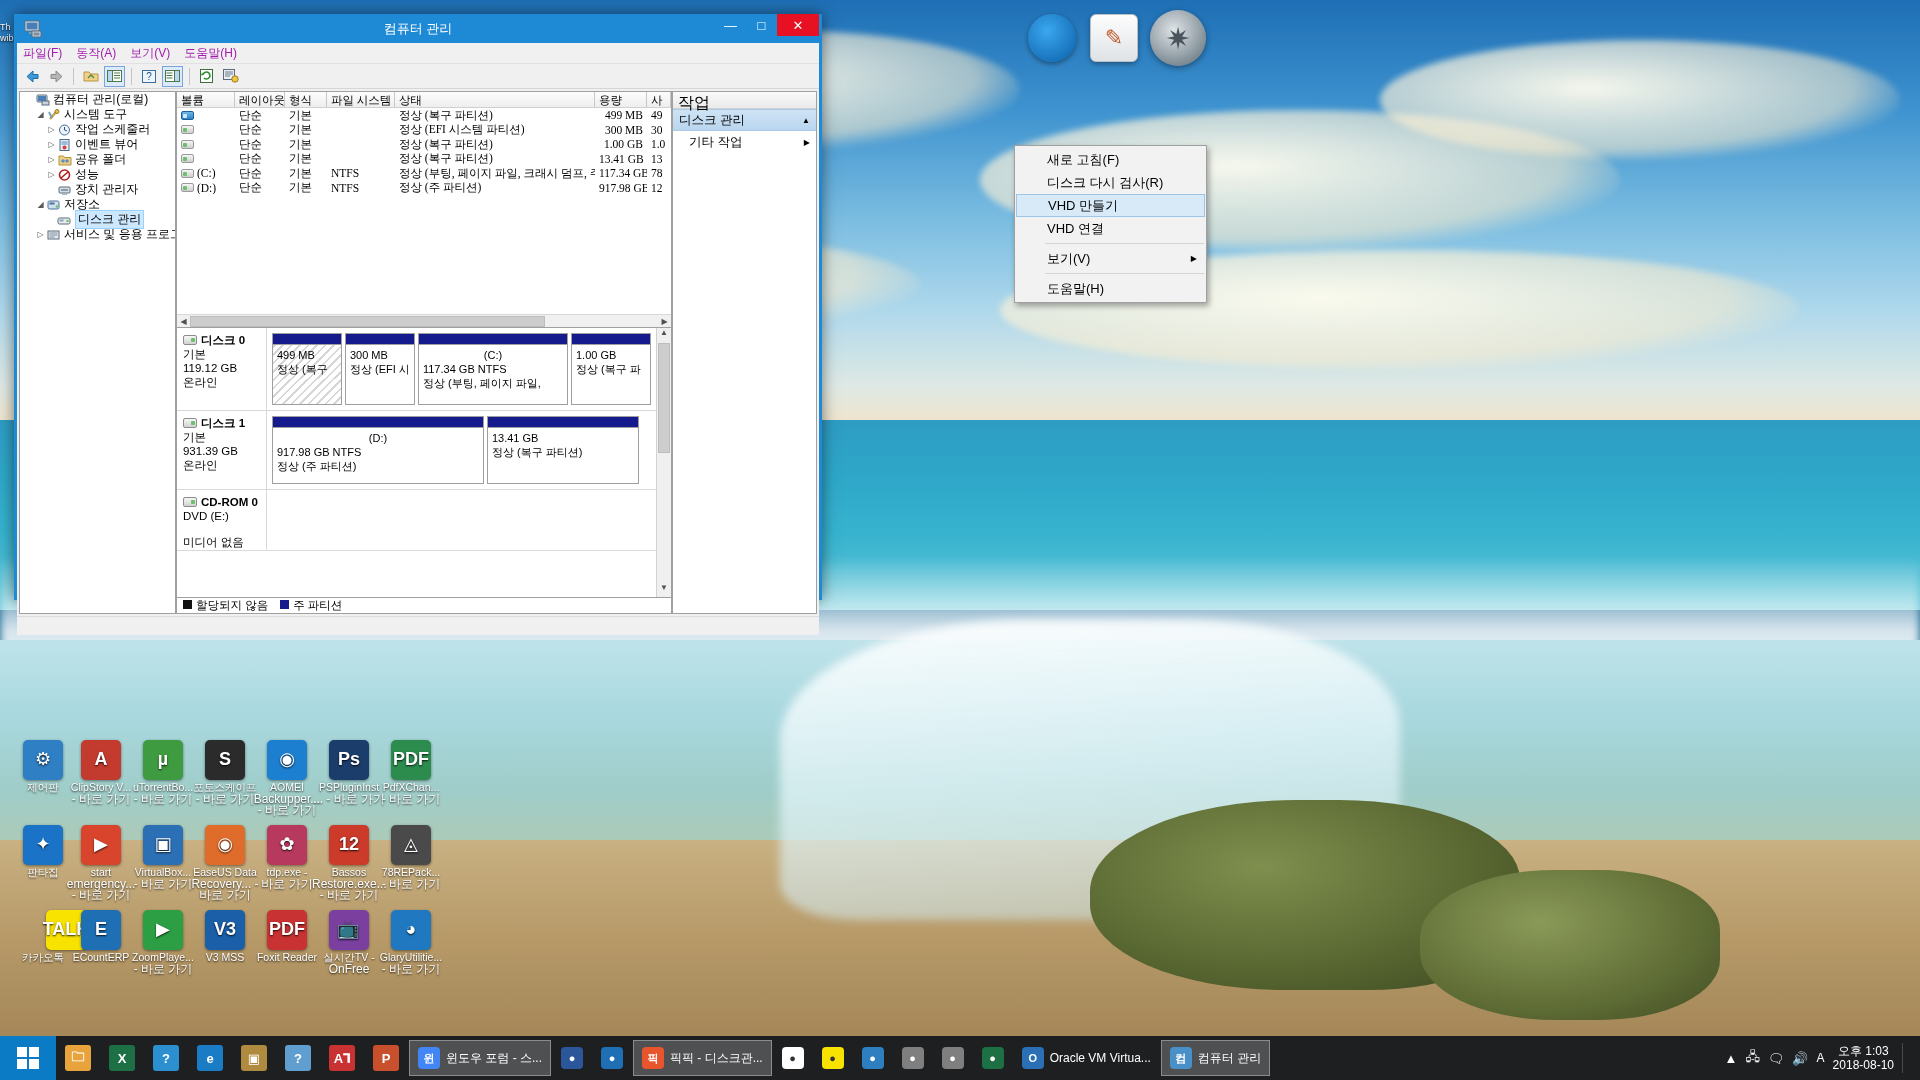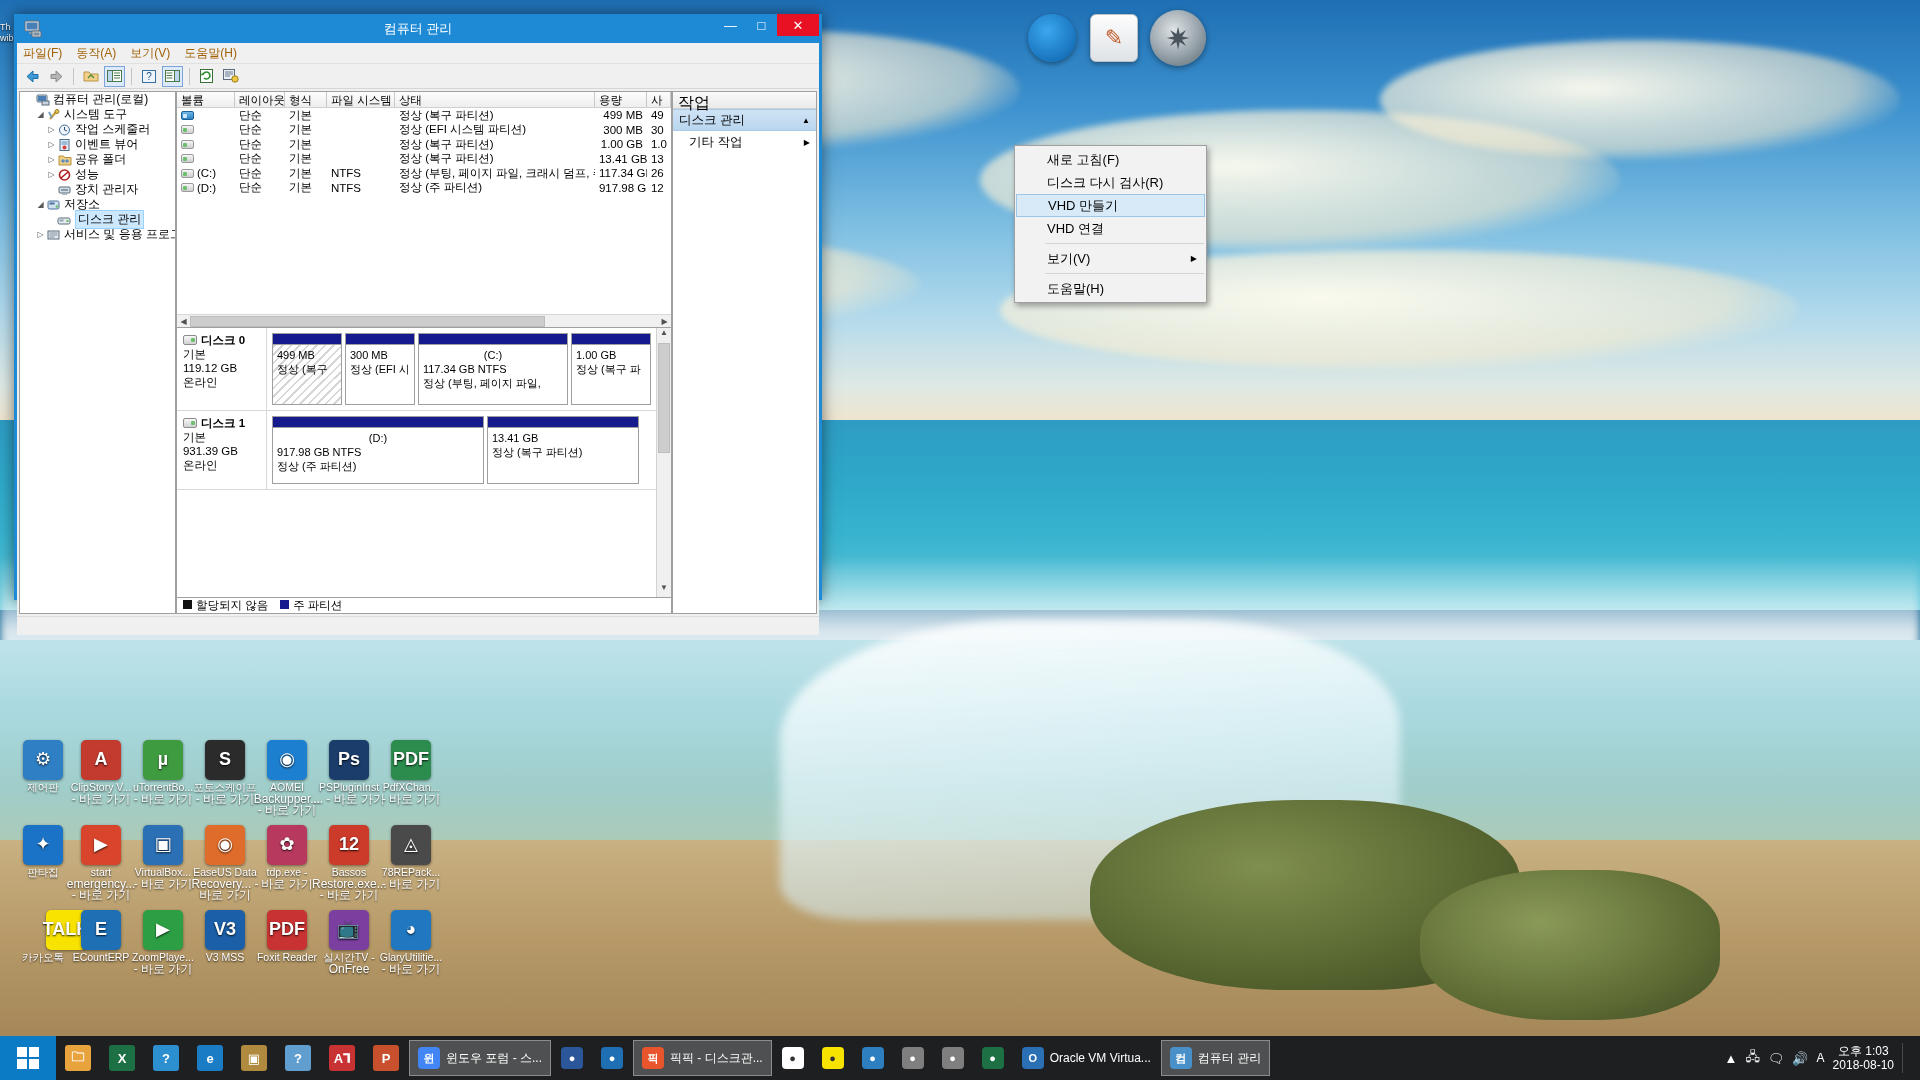--- a/index.html
+++ b/index.html
@@ -112,21 +112,21 @@
   #titlebar .tl-text {
     position:absolute; left:0; right:0; text-align:center;
     font-size:13px; font-weight:normal; color:#fff; pointer-events:none;
   }
   .winbtns { margin-left:auto; display:flex; height:29px; }
   .winbtn { width:31px; height:22px; display:flex; align-items:center; justify-content:center; color:#fff; font-size:13px; }
   .winbtn.close { background:#e81123; width:42px; }
 
   #menubar {
     height:21px; background:#f0f0f0; display:flex; align-items:center;
-    padding-left:6px; gap:14px; font-size:12px; color:#a16207;
+    padding-left:6px; gap:14px; font-size:12px; color:#a21caf;
     border-bottom:1px solid #e1e1e1;
   }
   #toolbar {
     height:25px; background:#f0f0f0; display:flex; align-items:center;
     padding-left:5px; gap:3px; border-bottom:1px solid #d6d6d6;
   }
   .tb-btn { width:21px; height:21px; display:flex; align-items:center; justify-content:center; font-size:13px; color:#333; }
   .tb-btn.pressed { border:1px solid #7ba4db; background:#dcebfc; }
   .tb-sep { width:1px; height:17px; background:#c5c5c5; margin:0 3px; }
 
@@ -138,21 +138,21 @@
     overflow:hidden; font-size:12px;
   }
   .tnode { display:flex; align-items:center; height:15px; padding-left:4px; white-space:nowrap; }
   .tnode .exp { width:11px; font-size:8px; color:#5a5a5a; text-align:center; flex:none; }
   .tnode .ti { width:15px; height:13px; flex:none; margin-right:3px; display:flex; align-items:center; justify-content:center; font-size:10px; }
   .tnode .tlabel { font-size:12px; color:#000; }
   .tnode.sel .tlabel { background:#cce8ff; border:1px solid #99d1ff; padding:0 2px; }
 
   
   #centerpane { flex:1; display:flex; flex-direction:column; margin:2px 0; }
-  #listwrap { height:237px; border:1px solid #a0a0a0; background:#fff; display:flex; flex-direction:column; }
+  #listwrap { height:237px; border:1px solid #a0a0a0; background:#fff; display:flex; flex-direction:column;font-family:Liberation Serif, serif; }
   #listhdr { display:flex; height:16px; background:#f0f0f0; border-bottom:1px solid #d0d0d0; font-size:11.5px; }
   #listhdr div {
     border-right:1px solid #c8c8c8; padding:1px 4px; overflow:hidden; white-space:nowrap;
     background:linear-gradient(#fdfdfd,#eeeeee);
   }
   .lrow { display:flex; height:14.5px; font-size:11.5px; align-items:center; white-space:nowrap; }
   .lrow > div { padding:0 4px; overflow:hidden; }
   .lrow .c-vol { display:flex; align-items:center; gap:3px; }
   .drvicon { width:13px; height:9px; border-radius:2px; background:linear-gradient(#f6f6f6,#cfcfcf); border:1px solid #9a9a9a; position:relative; flex:none; }
   .drvicon::after { content:''; position:absolute; left:1px; top:2px; width:4px; height:4px; background:#6ec06e; border-radius:1px; }
@@ -602,21 +602,21 @@
             <div class="lrow">
               <div class="c-vol" style="width: 58px;">
                 <span class="drvicon"></span>
                 <span>(C:)</span>
               </div>
               <div style="width: 50px;">단순</div>
               <div style="width: 42px;">기본</div>
               <div style="width: 68px;">NTFS</div>
               <div style="width: 200px;">정상 (부팅, 페이지 파일, 크래시 덤프, 주 파티션)</div>
               <div style="width: 52px; text-align: right;">117.34 GB</div>
-              <div style="width: auto; flex: 1 1 0%;">26</div>
+              <div style="width: auto; flex: 1 1 0%;">78</div>
             </div>
             <div class="lrow">
               <div class="c-vol" style="width: 58px;">
                 <span class="drvicon"></span>
                 <span>(D:)</span>
               </div>
               <div style="width: 50px;">단순</div>
               <div style="width: 42px;">기본</div>
               <div style="width: 68px;">NTFS</div>
               <div style="width: 200px;">정상 (주 파티션)</div>
@@ -698,20 +698,31 @@
                 </div>
                 <div class="part" style="width: 152px; height: 68px;">
                   <div class="bar"></div>
                   <div class="ptxt">
                     <div>13.41 GB</div>
                     <div>정상 (복구 파티션)</div>
                   </div>
                 </div>
               </div>
             </div>
+            <div class="diskrow cdrow">
+              <div class="diskinfo" style="height:60px;">
+                <div class="dtitle">
+                  <span class="dmini"></span>
+                  <span>CD-ROM 0</span>
+                </div>
+                <div>DVD (E:)</div>
+                <div style="margin-top:12px;">미디어 없음</div>
+              </div>
+              <div style="flex:1;"></div>
+            </div>
           </div>
         <div id="vscroll">
           <div class="arrow">▲</div>
           <div class="thumb"></div>
           <div style="flex:1;"></div>
           <div class="arrow">▼</div>
         </div>
       </div>
 
       <div id="legend">

